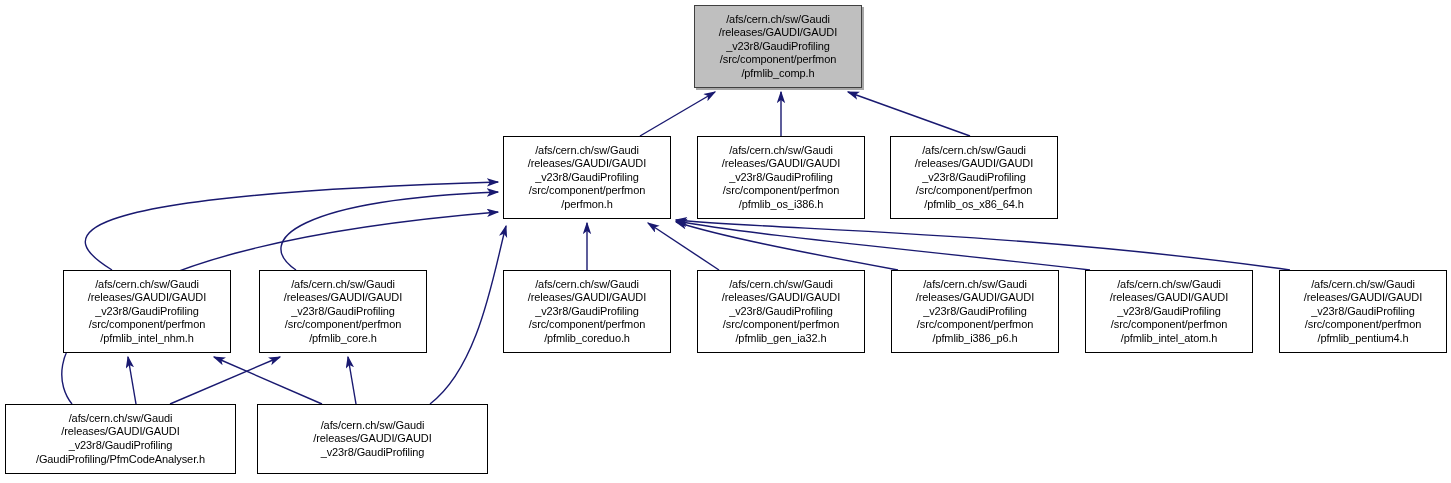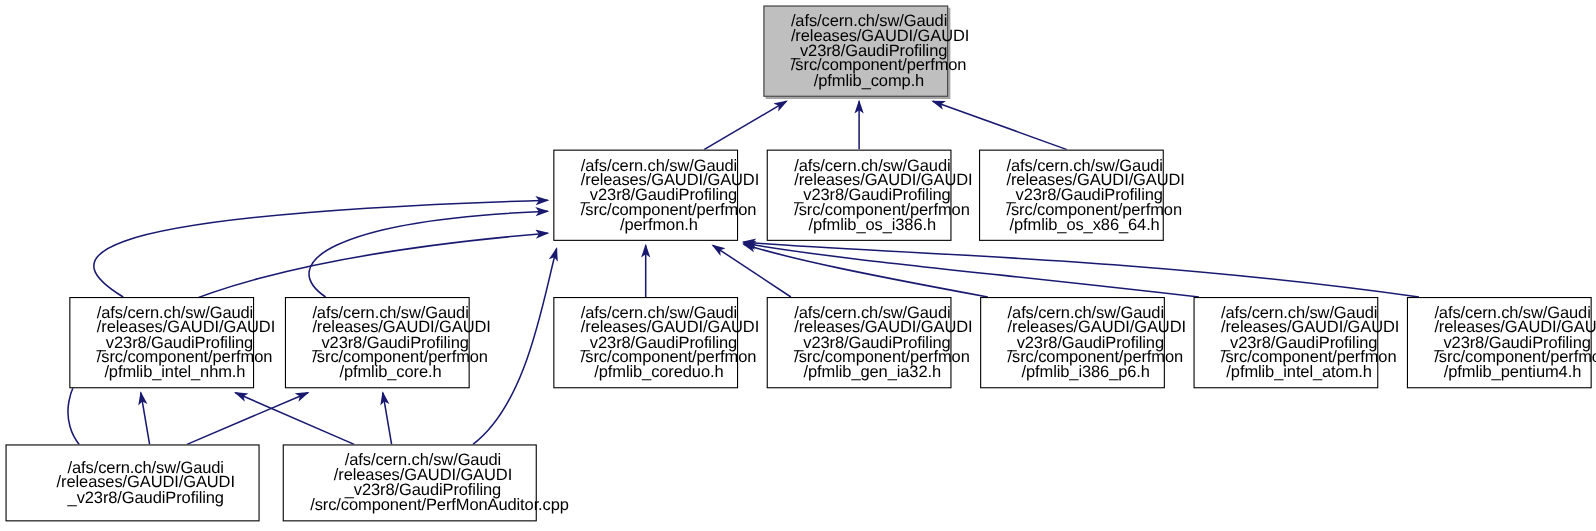--- a/index.html
+++ b/index.html
@@ -24,31 +24,30 @@
     width: 1451px;
     height: 483px;
     pointer-events: none;
   }
   .node {
     position: absolute;
     box-sizing: border-box;
     border: 1px solid #000000;
     background: #ffffff;
     color: #000000;
-    font-size: 15px;
+    font-size: 11px;
     line-height: 13.6px;
     text-align: center;
     display: flex;
     flex-direction: column;
     justify-content: center;
     align-items: center;
     white-space: pre;
     letter-spacing: -0.1px;
     z-index: 2;
-    padding-left: 24px;
   }
   .node.current {
     background: #bfbfbf;
     border: 1px solid #404040;
     box-shadow: 2px 2px 0 rgba(0,0,0,0.35);
   }
   .node .ln {
     display: block;
     width: 100%;
   }
@@ -89,17 +88,17 @@
       <div class="node" title="pfmlib.h" style="left: 503px; top: 136px; width: 168px; height: 83px;"><span class="ln">/afs/cern.ch/sw/Gaudi</span><span class="ln">/releases/GAUDI/GAUDI</span><span class="ln">_v23r8/GaudiProfiling</span><span class="ln">/src/component/perfmon</span><span class="ln">/perfmon.h</span></div>
       <div class="node" title="pfmlib_os_i386.h" style="left: 697px; top: 136px; width: 168px; height: 83px;"><span class="ln">/afs/cern.ch/sw/Gaudi</span><span class="ln">/releases/GAUDI/GAUDI</span><span class="ln">_v23r8/GaudiProfiling</span><span class="ln">/src/component/perfmon</span><span class="ln">/pfmlib_os_i386.h</span></div>
       <div class="node" title="pfmlib_os_x86_64.h" style="left: 890px; top: 136px; width: 168px; height: 83px;"><span class="ln">/afs/cern.ch/sw/Gaudi</span><span class="ln">/releases/GAUDI/GAUDI</span><span class="ln">_v23r8/GaudiProfiling</span><span class="ln">/src/component/perfmon</span><span class="ln">/pfmlib_os_x86_64.h</span></div>
       <div class="node" title="pfmlib_intel_nhm.h" style="left: 63px; top: 270px; width: 168px; height: 83px;"><span class="ln">/afs/cern.ch/sw/Gaudi</span><span class="ln">/releases/GAUDI/GAUDI</span><span class="ln">_v23r8/GaudiProfiling</span><span class="ln">/src/component/perfmon</span><span class="ln">/pfmlib_intel_nhm.h</span></div>
       <div class="node" title="pfmlib_core.h" style="left: 259px; top: 270px; width: 168px; height: 83px;"><span class="ln">/afs/cern.ch/sw/Gaudi</span><span class="ln">/releases/GAUDI/GAUDI</span><span class="ln">_v23r8/GaudiProfiling</span><span class="ln">/src/component/perfmon</span><span class="ln">/pfmlib_core.h</span></div>
       <div class="node" title="pfmlib_coreduo.h" style="left: 503px; top: 270px; width: 168px; height: 83px;"><span class="ln">/afs/cern.ch/sw/Gaudi</span><span class="ln">/releases/GAUDI/GAUDI</span><span class="ln">_v23r8/GaudiProfiling</span><span class="ln">/src/component/perfmon</span><span class="ln">/pfmlib_coreduo.h</span></div>
       <div class="node" title="pfmlib_gen_ia32.h" style="left: 697px; top: 270px; width: 168px; height: 83px;"><span class="ln">/afs/cern.ch/sw/Gaudi</span><span class="ln">/releases/GAUDI/GAUDI</span><span class="ln">_v23r8/GaudiProfiling</span><span class="ln">/src/component/perfmon</span><span class="ln">/pfmlib_gen_ia32.h</span></div>
       <div class="node" title="pfmlib_i386_p6.h" style="left: 891px; top: 270px; width: 168px; height: 83px;"><span class="ln">/afs/cern.ch/sw/Gaudi</span><span class="ln">/releases/GAUDI/GAUDI</span><span class="ln">_v23r8/GaudiProfiling</span><span class="ln">/src/component/perfmon</span><span class="ln">/pfmlib_i386_p6.h</span></div>
       <div class="node" title="pfmlib_intel_atom.h" style="left: 1085px; top: 270px; width: 168px; height: 83px;"><span class="ln">/afs/cern.ch/sw/Gaudi</span><span class="ln">/releases/GAUDI/GAUDI</span><span class="ln">_v23r8/GaudiProfiling</span><span class="ln">/src/component/perfmon</span><span class="ln">/pfmlib_intel_atom.h</span></div>
       <div class="node" title="pfmlib_pentium4.h" style="left: 1279px; top: 270px; width: 168px; height: 83px;"><span class="ln">/afs/cern.ch/sw/Gaudi</span><span class="ln">/releases/GAUDI/GAUDI</span><span class="ln">_v23r8/GaudiProfiling</span><span class="ln">/src/component/perfmon</span><span class="ln">/pfmlib_pentium4.h</span></div>
-      <div class="node" title="PfmCodeAnalyser.h" style="left: 5px; top: 404px; width: 231px; height: 70px;"><span class="ln">/afs/cern.ch/sw/Gaudi</span><span class="ln">/releases/GAUDI/GAUDI</span><span class="ln">_v23r8/GaudiProfiling</span></div>
-      <div class="node" title="PerfMonAuditor.cpp" style="left: 257px; top: 404px; width: 231px; height: 70px;"><span class="ln">/afs/cern.ch/sw/Gaudi</span><span class="ln">/releases/GAUDI/GAUDI</span><span class="ln">_v23r8/GaudiProfiling</span><span class="ln">/src/component/PerfMonAuditor.cpp</span></div>
+      <div class="node" title="PfmCodeAnalyser.h" style="left: 5px; top: 404px; width: 231px; height: 70px;"><span class="ln">/afs/cern.ch/sw/Gaudi</span><span class="ln">/releases/GAUDI/GAUDI</span><span class="ln">_v23r8/GaudiProfiling</span><span class="ln">/GaudiProfiling/PfmCodeAnalyser.h</span></div>
+      <div class="node" title="PerfMonAuditor.cpp" style="left: 257px; top: 404px; width: 231px; height: 70px;"><span class="ln">/afs/cern.ch/sw/Gaudi</span><span class="ln">/releases/GAUDI/GAUDI</span><span class="ln">_v23r8/GaudiProfiling</span></div>
     </div>
 
 </div>
 
 </body></html>

